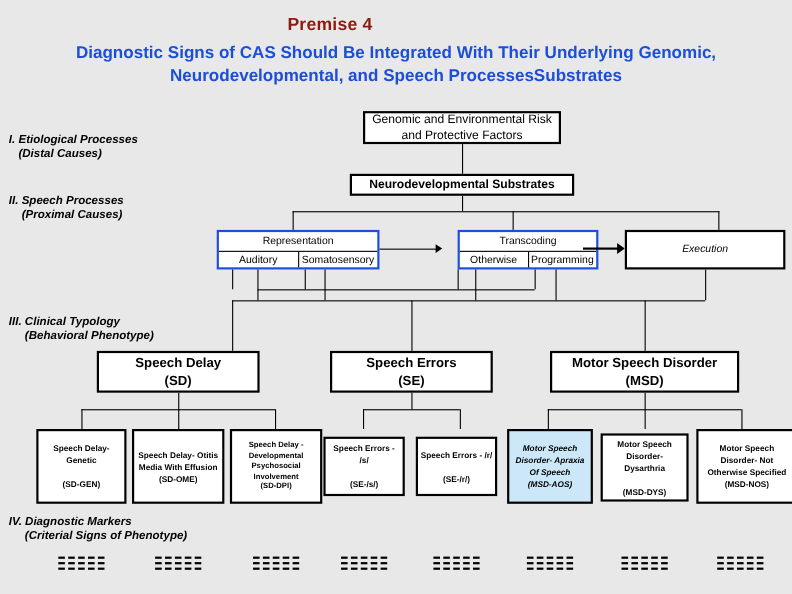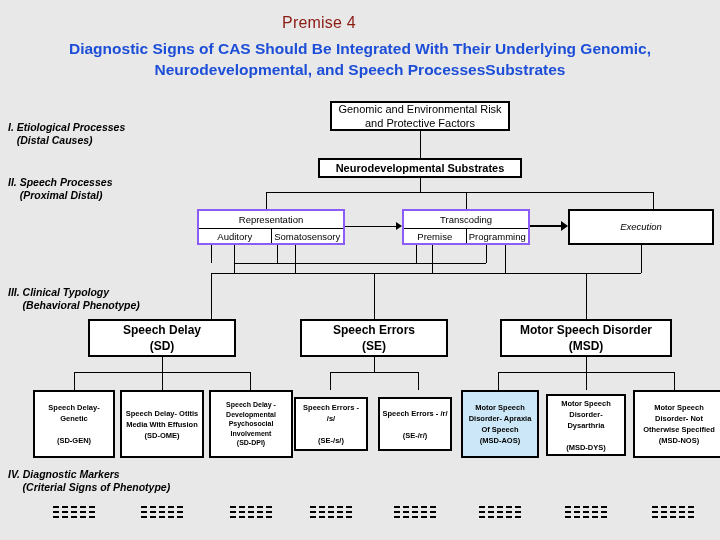--- a/index.html
+++ b/index.html
@@ -8,21 +8,21 @@
     background:#e8e8e8;
     font-family:"Liberation Sans", sans-serif;
     overflow:hidden;
     position:relative;
   }
   #stage{position:absolute;left:0;top:0;width:720px;height:540px;}
 
   
   .t-premise{
     position:absolute;left:0;top:14px;width:600px;text-align:center;
-    font-size:16px;font-weight:normal;color:#8b1a12;letter-spacing:.2px;padding-left:19px;
+    font-size:16px;font-weight:bold;color:#8b1a12;letter-spacing:.2px;
   }
   .t-main{
     position:absolute;left:14px;top:38px;width:692px;text-align:center;
     font-size:15.5px;font-weight:bold;color:#15166b;line-height:21px;
   }
 
   
   .caption{
     position:absolute;color:#000;font-weight:bold;font-style:italic;
     font-size:10.5px;line-height:13px;white-space:pre;
@@ -40,21 +40,21 @@
   .f-top{font-size:11px;font-weight:normal;line-height:14px;}
   .f-nd{font-size:11px;font-weight:bold;line-height:14px;}
   .f-proc{font-size:9.5px;font-weight:normal;line-height:12px;}
   .f-typ{font-size:12px;font-weight:bold;line-height:16px;}
   .f-leaf{font-size:7px;font-weight:bold;line-height:9.5px;}
   .f-leaf2{font-size:7.5px;font-weight:bold;line-height:11px;}
 
   
   .splitbox{
     position:absolute;box-sizing:border-box;
-    background:#fff;border:2px solid #8b5cf6;display:flex;flex-direction:column;
+    background:#fff;border:2px solid #1d4ed8;display:flex;flex-direction:column;
   }
   .splitbox .hdr{
     flex:0 0 17px;display:flex;align-items:center;justify-content:center;
     font-size:9.5px;line-height:11px;border-bottom:1.5px solid #000;
   }
   .splitbox .cells{flex:1;display:flex;}
   .splitbox .cells .cell{
     flex:1;display:flex;align-items:center;justify-content:center;
     font-size:9.5px;line-height:11px;white-space:nowrap;padding:0 2px;
   }
@@ -82,21 +82,21 @@
 <body style="background: rgb(232, 232, 232);">
 
 <div id="stage">
 
   <div class="t-premise" style="color: rgb(139, 26, 18);">Premise 4</div>
   <div class="t-main" style="color: #1d4ed8;">Diagnostic Signs of CAS Should Be Integrated With Their Underlying Genomic, Neurodevelopmental, and Speech ProcessesSubstrates</div>
 
   <div class="caption" style="left:8px;top:121px;">I. Etiological Processes
    (Distal Causes)</div>
   <div class="caption" style="left:8px;top:176px;">II. Speech Processes
-    (Proximal Distal)</div>
+    (Proximal Causes)</div>
   <div class="caption" style="left:8px;top:286px;">III. Clinical Typology
      (Behavioral Phenotype)</div>
   <div class="caption" style="left:8px;top:468px;">IV. Diagnostic Markers
      (Criterial Signs of Phenotype)</div>
 
   <div class="box" style="left:330px;top:101px;width:180px;height:30px;">
     <span class="lbl f-top">Genomic and Environmental Risk and Protective Factors</span>
   </div>
 
   <div class="ln vthin" style="left:420px;top:131px;height:28px;"></div>
@@ -115,24 +115,24 @@
     <div class="hdr">Representation</div>
     <div class="cells">
       <div class="cell">Auditory</div>
       <div class="cell">Somatosensory</div>
     </div>
   </div>
 
   <div class="ln hthin" style="left:345px;top:226px;width:53px;"></div>
   <div class="ah ah-r-thin" style="left:396px;top:222px;"></div>
 
-  <div class="splitbox" style="left:402px;top:209px;width:128px;height:36px;">
+  <div class="splitbox" style="left:416px;top:209px;width:128px;height:36px;">
     <div class="hdr">Transcoding</div>
     <div class="cells">
-      <div class="cell">Premise</div>
+      <div class="cell">Otherwise</div>
       <div class="cell">Programming</div>
     </div>
   </div>
 
   <div class="ln hmed" style="left:530px;top:225px;width:36px;"></div>
   <div class="ah ah-r-thick" style="left:561px;top:221px;"></div>
 
   <div class="box" style="left:568px;top:209px;width:146px;height:36px;font-style:italic;">
     <span class="lbl f-proc">Execution</span>
   </div>
@@ -224,21 +224,21 @@
     </span>
   </div>
 
   <div class="box" style="left:378px;top:397px;width:74px;height:54px;">
     <span class="lbl f-leaf2">
       <span>Speech Errors - /r/</span><br><br>
       <span>(SE-/r/)</span>
     </span>
   </div>
 
-  <div class="box hl" style="left: 461px; top: 390px; width: 78px; height: 68px; background: rgb(204, 232, 248);">
+  <div class="box hl" style="left: 461px; top: 390px; width: 78px; height: 68px; background: rgb(204, 232, 248); font-style: italic;">
     <span class="lbl f-leaf2">
       <span>Motor Speech Disorder- Apraxia Of Speech</span><br>
       <span>(MSD-AOS)</span>
     </span>
   </div>
 
   <div class="box" style="left:546px;top:394px;width:80px;height:62px;">
     <span class="lbl f-leaf2">
       <span>Motor Speech Disorder- Dysarthria</span><br><br>
       <span>(MSD-DYS)</span>

